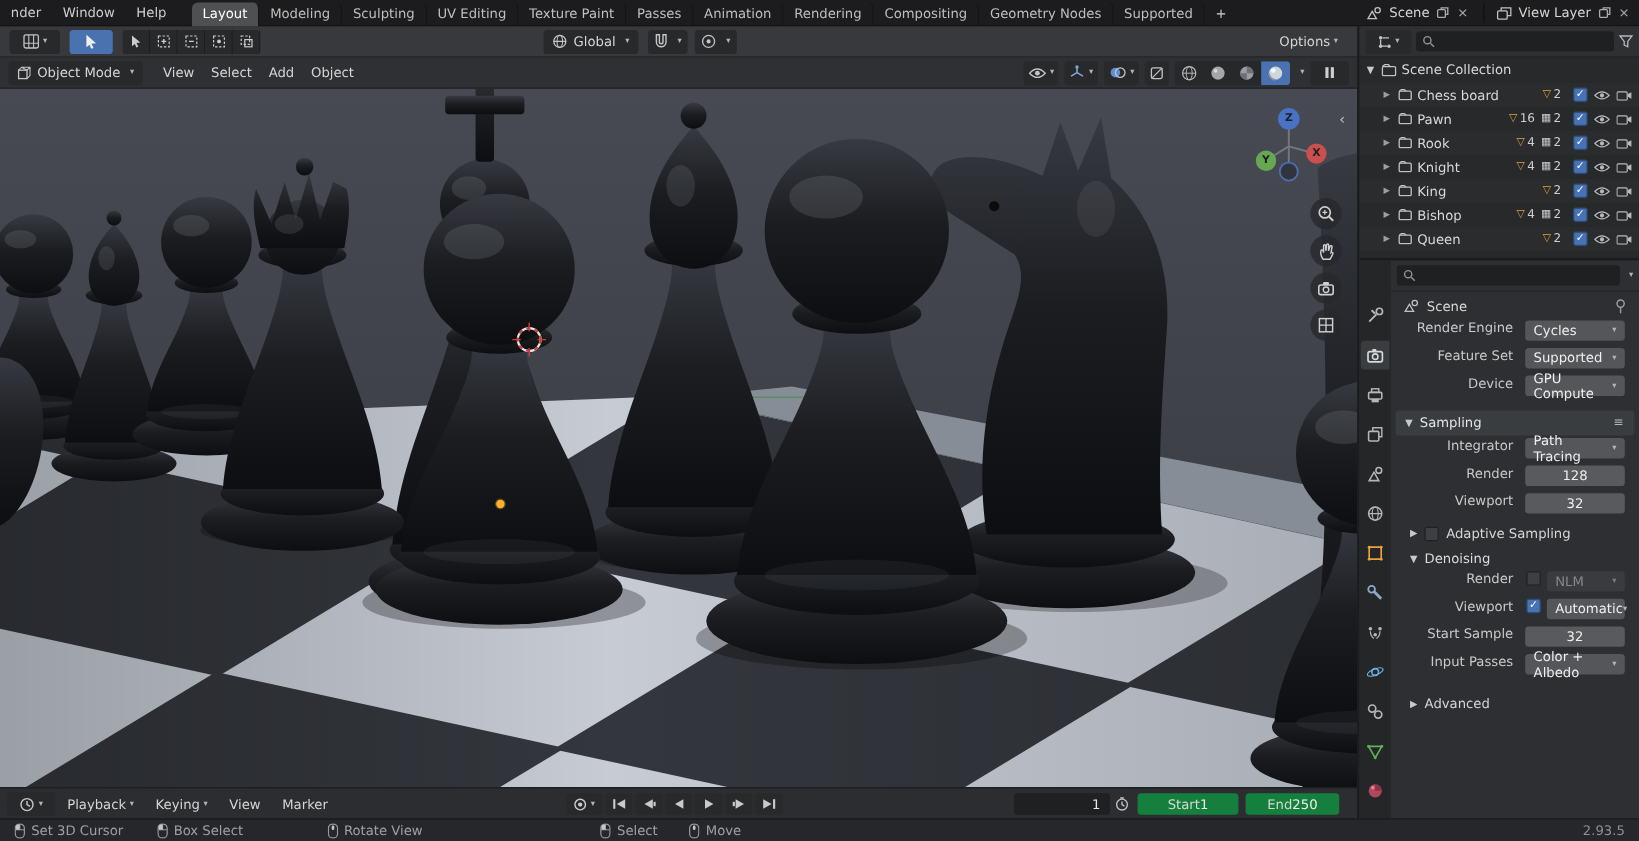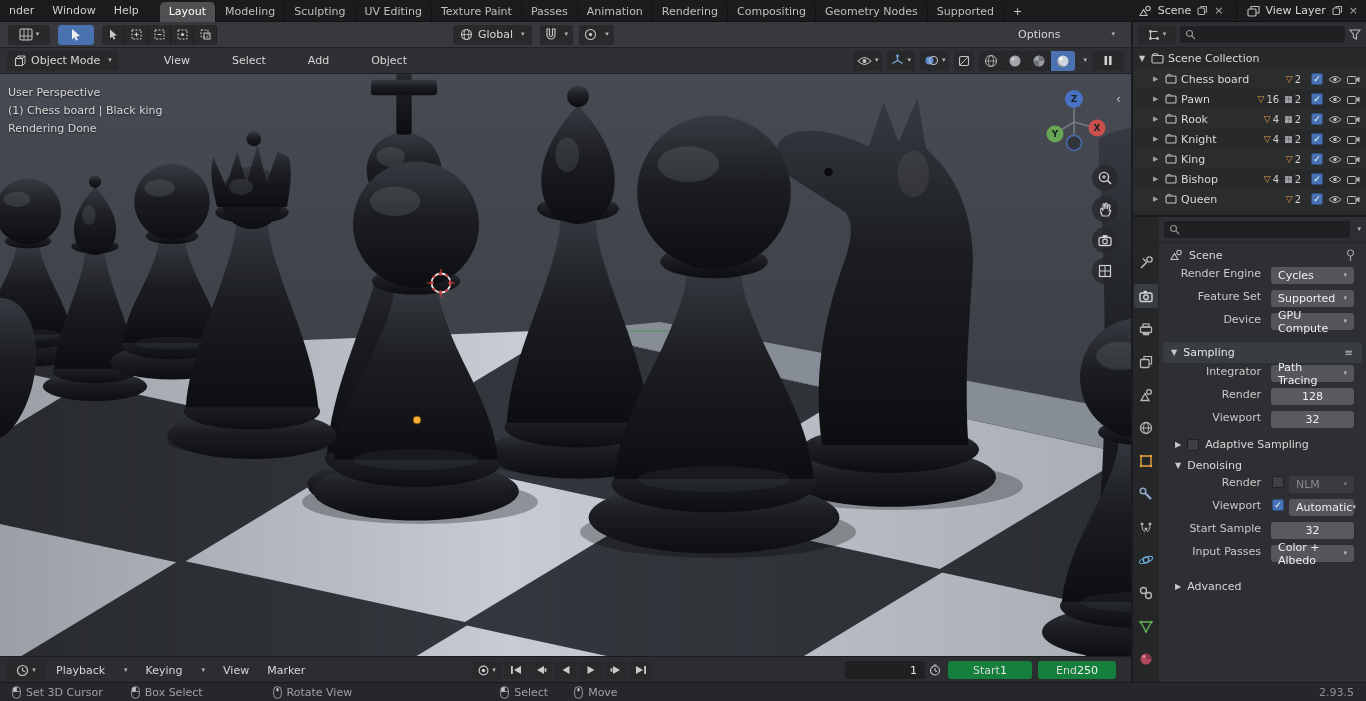--- a/index.html
+++ b/index.html
@@ -26,42 +26,42 @@
   .leftcol{left:0;top:22px;width:1131px;height:660px;}
   .rightcol{left:1131px;top:22px;width:235px;height:660px;background:#2d2f32;border-left:2px solid #1a1b1c;box-sizing:border-box;}
 
   
   .toolrow{position:relative;width:100%;height:26px;background:#37393d;display:flex;align-items:center;border-bottom:1px solid #202124;box-sizing:border-box;padding-left:8px;}
   .sqbtn{height:20px;background:#27292b;border-radius:3px;display:flex;align-items:center;justify-content:center;padding:0 4px;}
   .bluebtn{background:#4a72b0;}
   .modegrp{display:flex;margin-left:8px;border-radius:3px;overflow:hidden;}
   .modegrp .sqbtn{border-radius:0;border-right:1px solid #1d1e20;width:22px;padding:0;}
   .pill{height:20px;background:#27292b;border-radius:3px;display:flex;align-items:center;padding:0 7px;gap:5px;}
-  .optr{margin-left:auto;margin-right:16px;display:flex;align-items:center;color:#d6d6d6;gap:48px;}
+  .optr{margin-left:auto;margin-right:16px;display:flex;align-items:center;color:#d6d6d6;}
 
   
-  .vhead{position:relative;width:100%;height:26px;background:#2e3033;display:flex;align-items:center;border-bottom:1px solid #1e1f22;box-sizing:border-box;padding:0 7px;gap:28px;}
+  .vhead{position:relative;width:100%;height:26px;background:#2e3033;display:flex;align-items:center;border-bottom:1px solid #1e1f22;box-sizing:border-box;padding:0 7px;}
   .vmenu{padding:0 7px;color:#d6d6d6;}
   .vh-right{margin-left:auto;display:flex;align-items:center;gap:5px;}
   .shadegrp{display:flex;background:#26282a;border-radius:3px;overflow:hidden;}
   .shadegrp .cell{width:24px;height:20px;display:flex;align-items:center;justify-content:center;}
   .cell.active{background:#4a72b0;}
 
   
   .viewport{position:relative;width:1131px;height:582px;background:#3a3d44;overflow:hidden;}
   .vp-overlay{position:absolute;left:8px;top:10px;color:#d7d7d7;font-size:11px;line-height:18px;text-shadow:0 1px 2px rgba(0,0,0,.6);}
   .gizmo{position:absolute;left:1042px;top:14px;width:64px;height:64px;}
   .navbtns{position:absolute;left:1092px;top:91px;display:flex;flex-direction:column;gap:5px;}
   .navbtn{width:26px;height:26px;border-radius:13px;background:rgba(38,40,44,.78);display:flex;align-items:center;justify-content:center;}
   .vp-collapse{position:absolute;left:1116px;top:18px;color:#c6c6c6;font-size:12px;}
 
   
   .timeline{position:relative;width:100%;height:26px;background:#2b2d30;border-top:1px solid #1b1c1e;box-sizing:border-box;display:block;}
   .tl-left{position:absolute;left:6px;top:0;height:26px;display:flex;align-items:center;gap:2px;}
-  .tl-menu{padding:0 8px;display:flex;align-items:center;gap:16px;}
+  .tl-menu{padding:0 8px;display:flex;align-items:center;}
   .transport{position:absolute;left:472px;top:4px;display:flex;align-items:center;gap:2px;}
   .tbtn{width:23px;height:18px;background:#27292b;border-radius:3px;display:flex;align-items:center;justify-content:center;}
   .tbtn.playmain{background:#27292b;}
   .framefield{position:absolute;left:845px;top:4px;width:80px;height:18px;background:#1e2022;border-radius:3px;display:flex;align-items:center;justify-content:flex-end;padding:0 8px;box-sizing:border-box;color:#e8e8e8;}
   .tl-clock{position:absolute;left:929px;top:7px;}
   .rngfield{position:absolute;top:4px;height:18px;background:#15803d;border-radius:3px;display:flex;align-items:center;justify-content:center;padding:0 8px;box-sizing:border-box;}
   .rngfield .v{color:#f0f0f0;}
 
   
   .statusbar{left:0;top:682px;width:1366px;height:19px;background:#26272a;border-top:1px solid #18191b;box-sizing:border-box;display:flex;align-items:center;color:#9fa0a2;}
@@ -426,25 +426,20 @@
 
         <g>
           <circle cx="441" cy="283" r="9.5" fill="none" stroke="#e8e8e8" stroke-width="1.8"></circle>
           <circle cx="441" cy="283" r="9.5" fill="none" stroke="#cc3d3d" stroke-width="1.8" stroke-dasharray="3.5 3.5"></circle>
           <path d="M441,269 V276 M441,290 V297 M427,283 H434 M448,283 H455" stroke="#cc3d3d" stroke-width="1.2"></path>
         </g>
 
         <circle cx="417" cy="420" r="4" fill="#ffae33" stroke="#5e4512" stroke-width="1"></circle>
       </svg>
 
-      <div class="vp-overlay">
-        <div>User Perspective</div>
-        <div>(1) Chess board | Black king</div>
-        <div>Rendering Done</div>
-      </div>
 
       <div class="gizmo">
         <svg width="64" height="64" viewBox="0 0 64 64">
           <g stroke="#9aa0a6" stroke-width="1.6" opacity="0.55">
             <line x1="32" y1="34" x2="32" y2="12"></line>
               <line x1="32" y1="34" x2="14" y2="45"></line>
               <line x1="32" y1="34" x2="54" y2="40"></line>
               <line x1="32" y1="34" x2="32" y2="55"></line>
           </g>
           <circle cx="32" cy="55" r="7.5" fill="#31343a" stroke="#4a6fb5" stroke-width="1.5"></circle>

